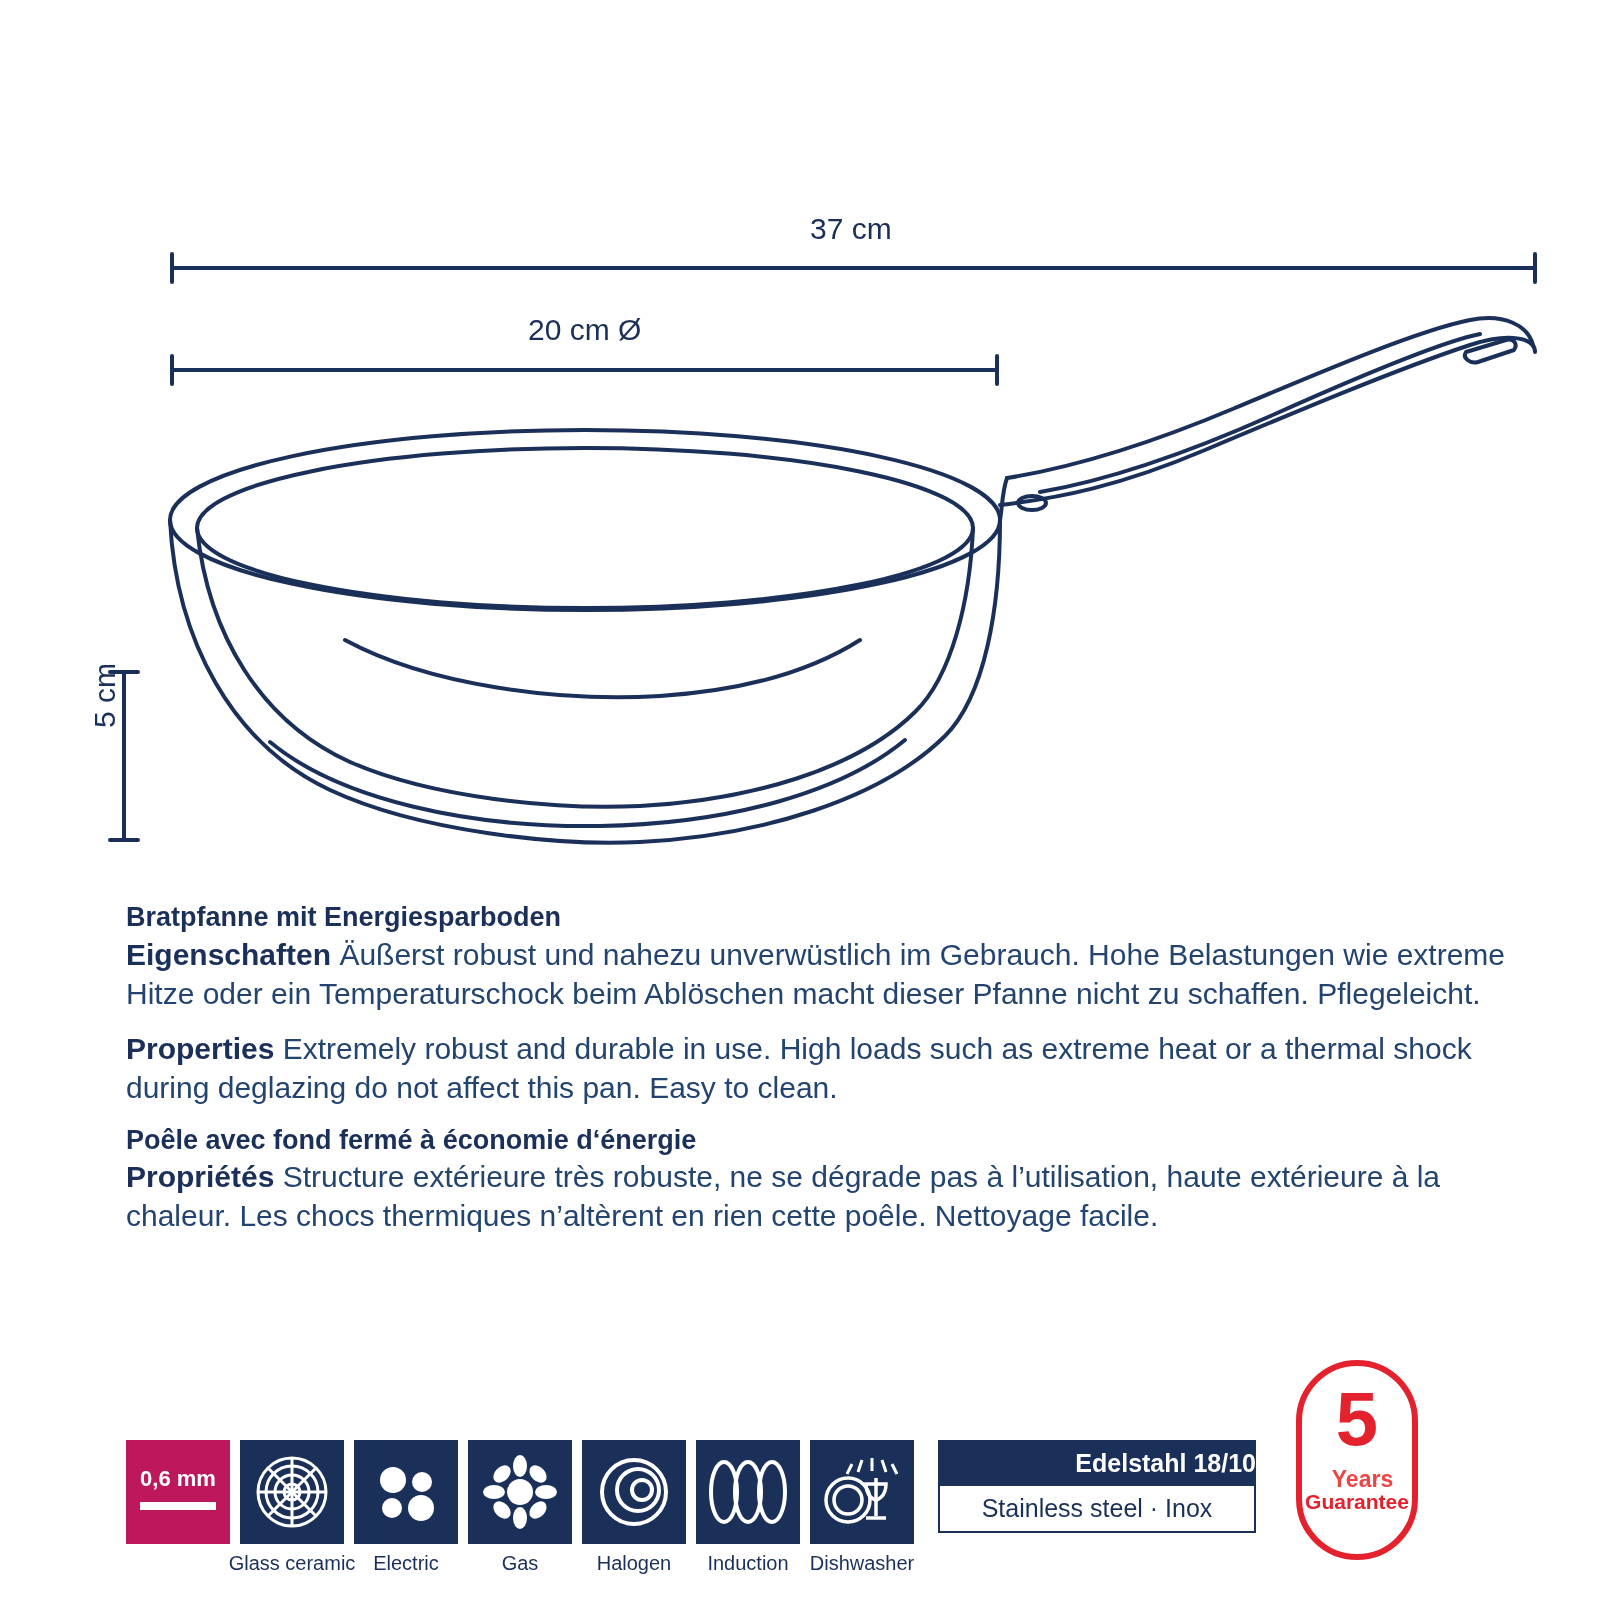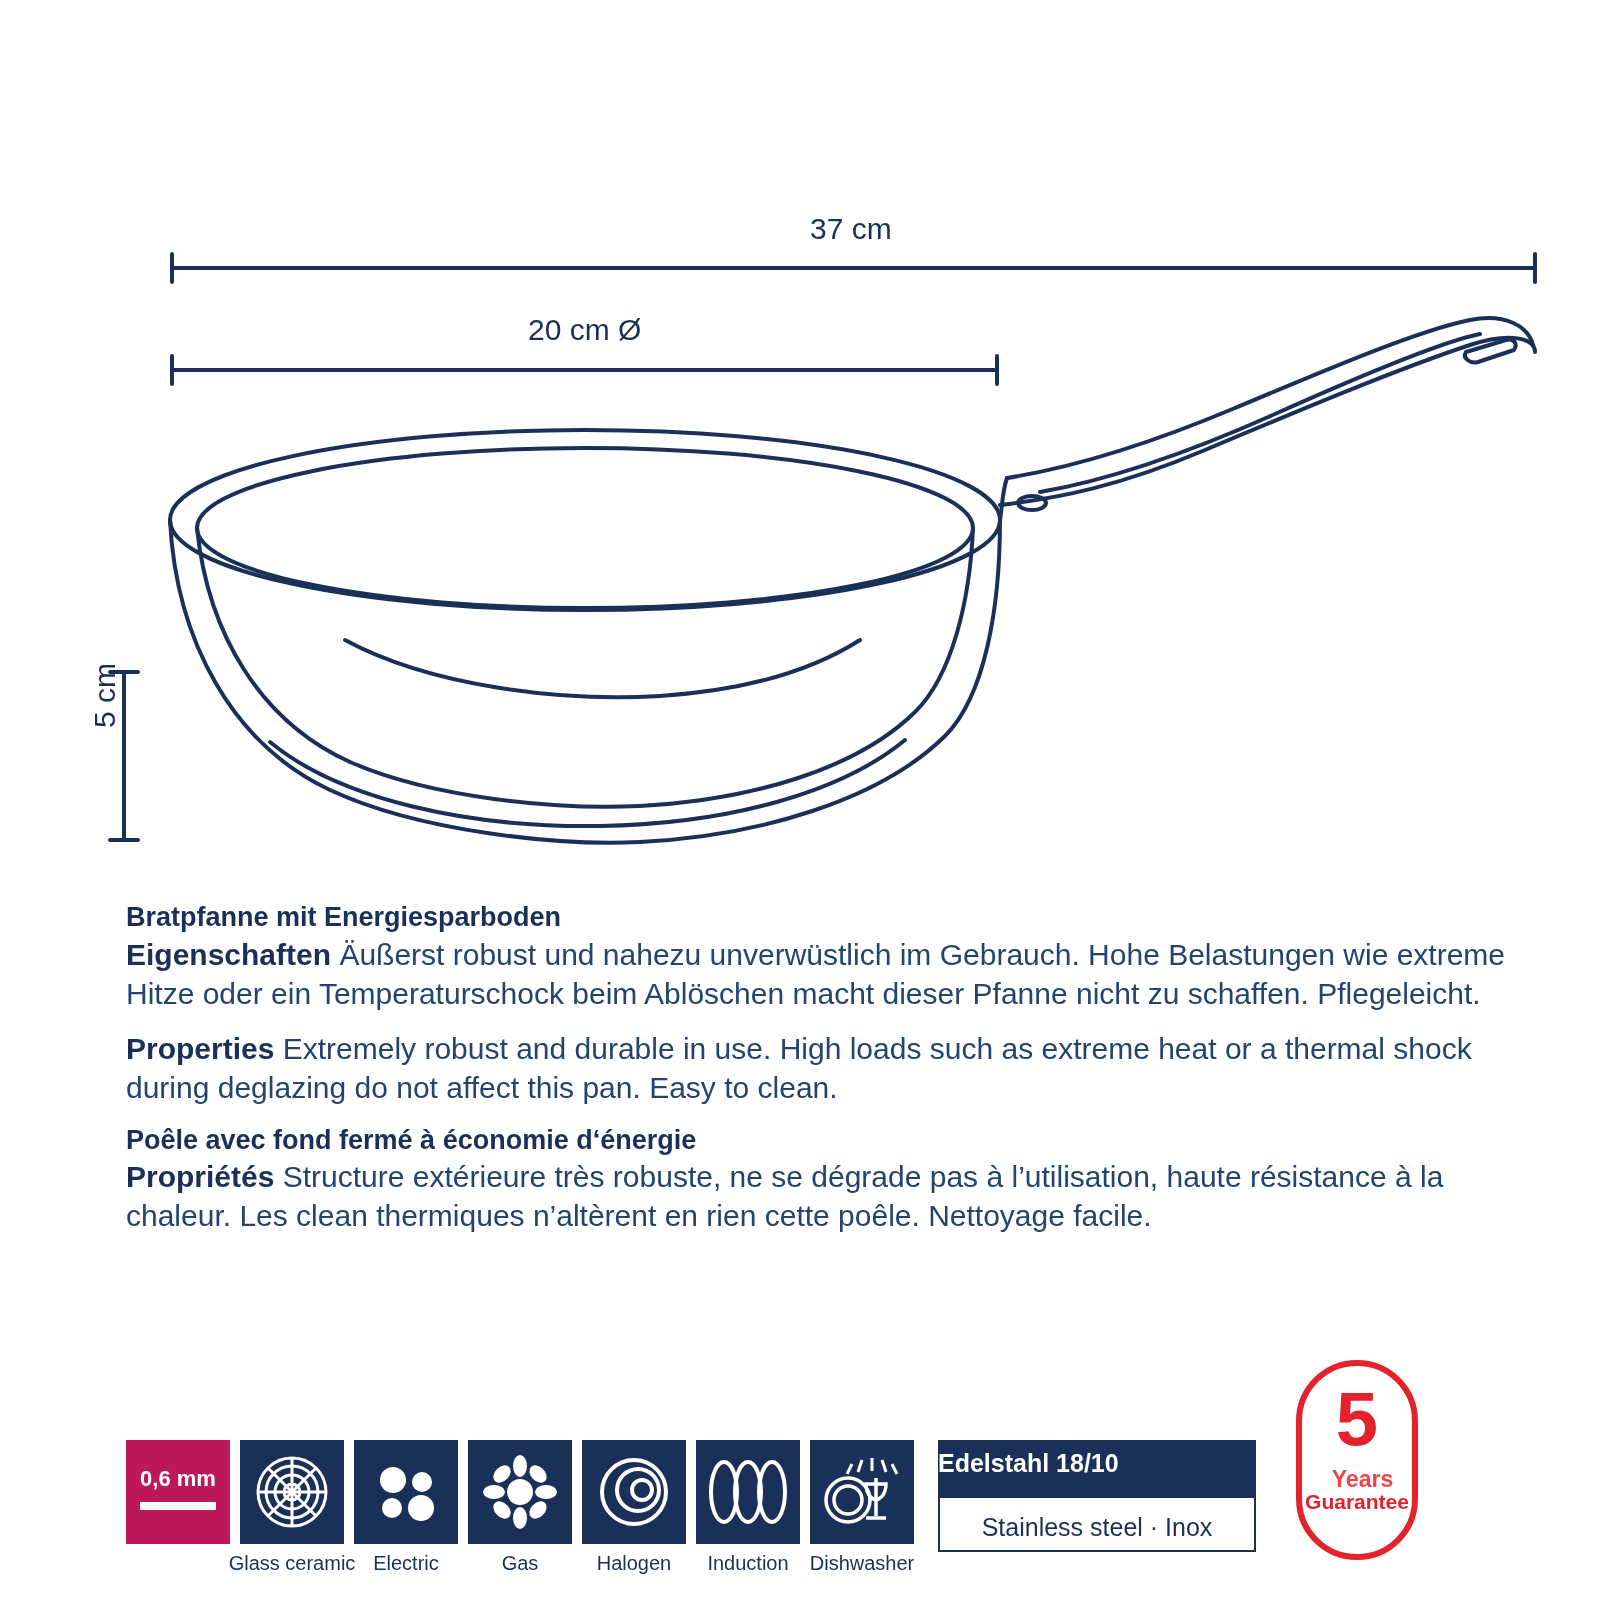--- a/index.html
+++ b/index.html
@@ -94,30 +94,30 @@
 
   
   #material-plate{
     position:absolute;
     left:938px;top:1440px;
     width:318px;
   }
   #material-top{
     background:#1b3058;color:#ffffff;
     font-size:25px;font-weight:bold;
-    text-align:left;
-    padding:9px 0 20px;
+    text-align:right;
+    padding:9px 0 8px;
   }
   #material-bottom{
     border:2px solid #1b3058;
     border-top:none;
     color:#1b3058;
     font-size:25px;
     text-align:center;
-    padding:15px 0 8px;
+    padding:8px 0 8px;
     background:#ffffff;
   }
 
   
   #guarantee{
     position:absolute;
     left:1296px;top:1360px;
     width:122px;height:200px;
     border:6px solid #e3222e;
     border-radius:61px;
@@ -191,21 +191,21 @@
     <div class="head">Bratpfanne mit Energiesparboden</div>
     <p class="body"><b>Eigenschaften</b><span> Äußerst robust und nahezu unverwüstlich im Gebrauch. Hohe Belastungen wie extreme Hitze oder ein Temperaturschock beim Ablöschen macht dieser Pfanne nicht zu schaffen. Pflegeleicht.</span></p>
   </div>
 
   <div class="para">
     <p class="body"><b>Properties</b><span> Extremely robust and durable in use. High loads such as extreme heat or a thermal shock during deglazing do not affect this pan. Easy to clean.</span></p>
   </div>
 
   <div class="para">
     <div class="head">Poêle avec fond fermé à économie d‘énergie</div>
-    <p class="body"><b>Propriétés</b><span> Structure extérieure très robuste, ne se dégrade pas à l’utilisation, haute résistance à la chaleur. Les clean thermiques n’altèrent en rien cette poêle. Nettoyage facile.</span></p>
+    <p class="body"><b>Propriétés</b><span> Structure extérieure très robuste, ne se dégrade pas à l’utilisation, haute extérieure à la chaleur. Les chocs thermiques n’altèrent en rien cette poêle. Nettoyage facile.</span></p>
   </div>
 
 </div>
 
 <div id="icon-strip">
 
   <div class="icon-cell">
     <div class="thickness-box">
       <span class="t-txt">0,6 mm</span>
       <span class="t-bar"></span>

